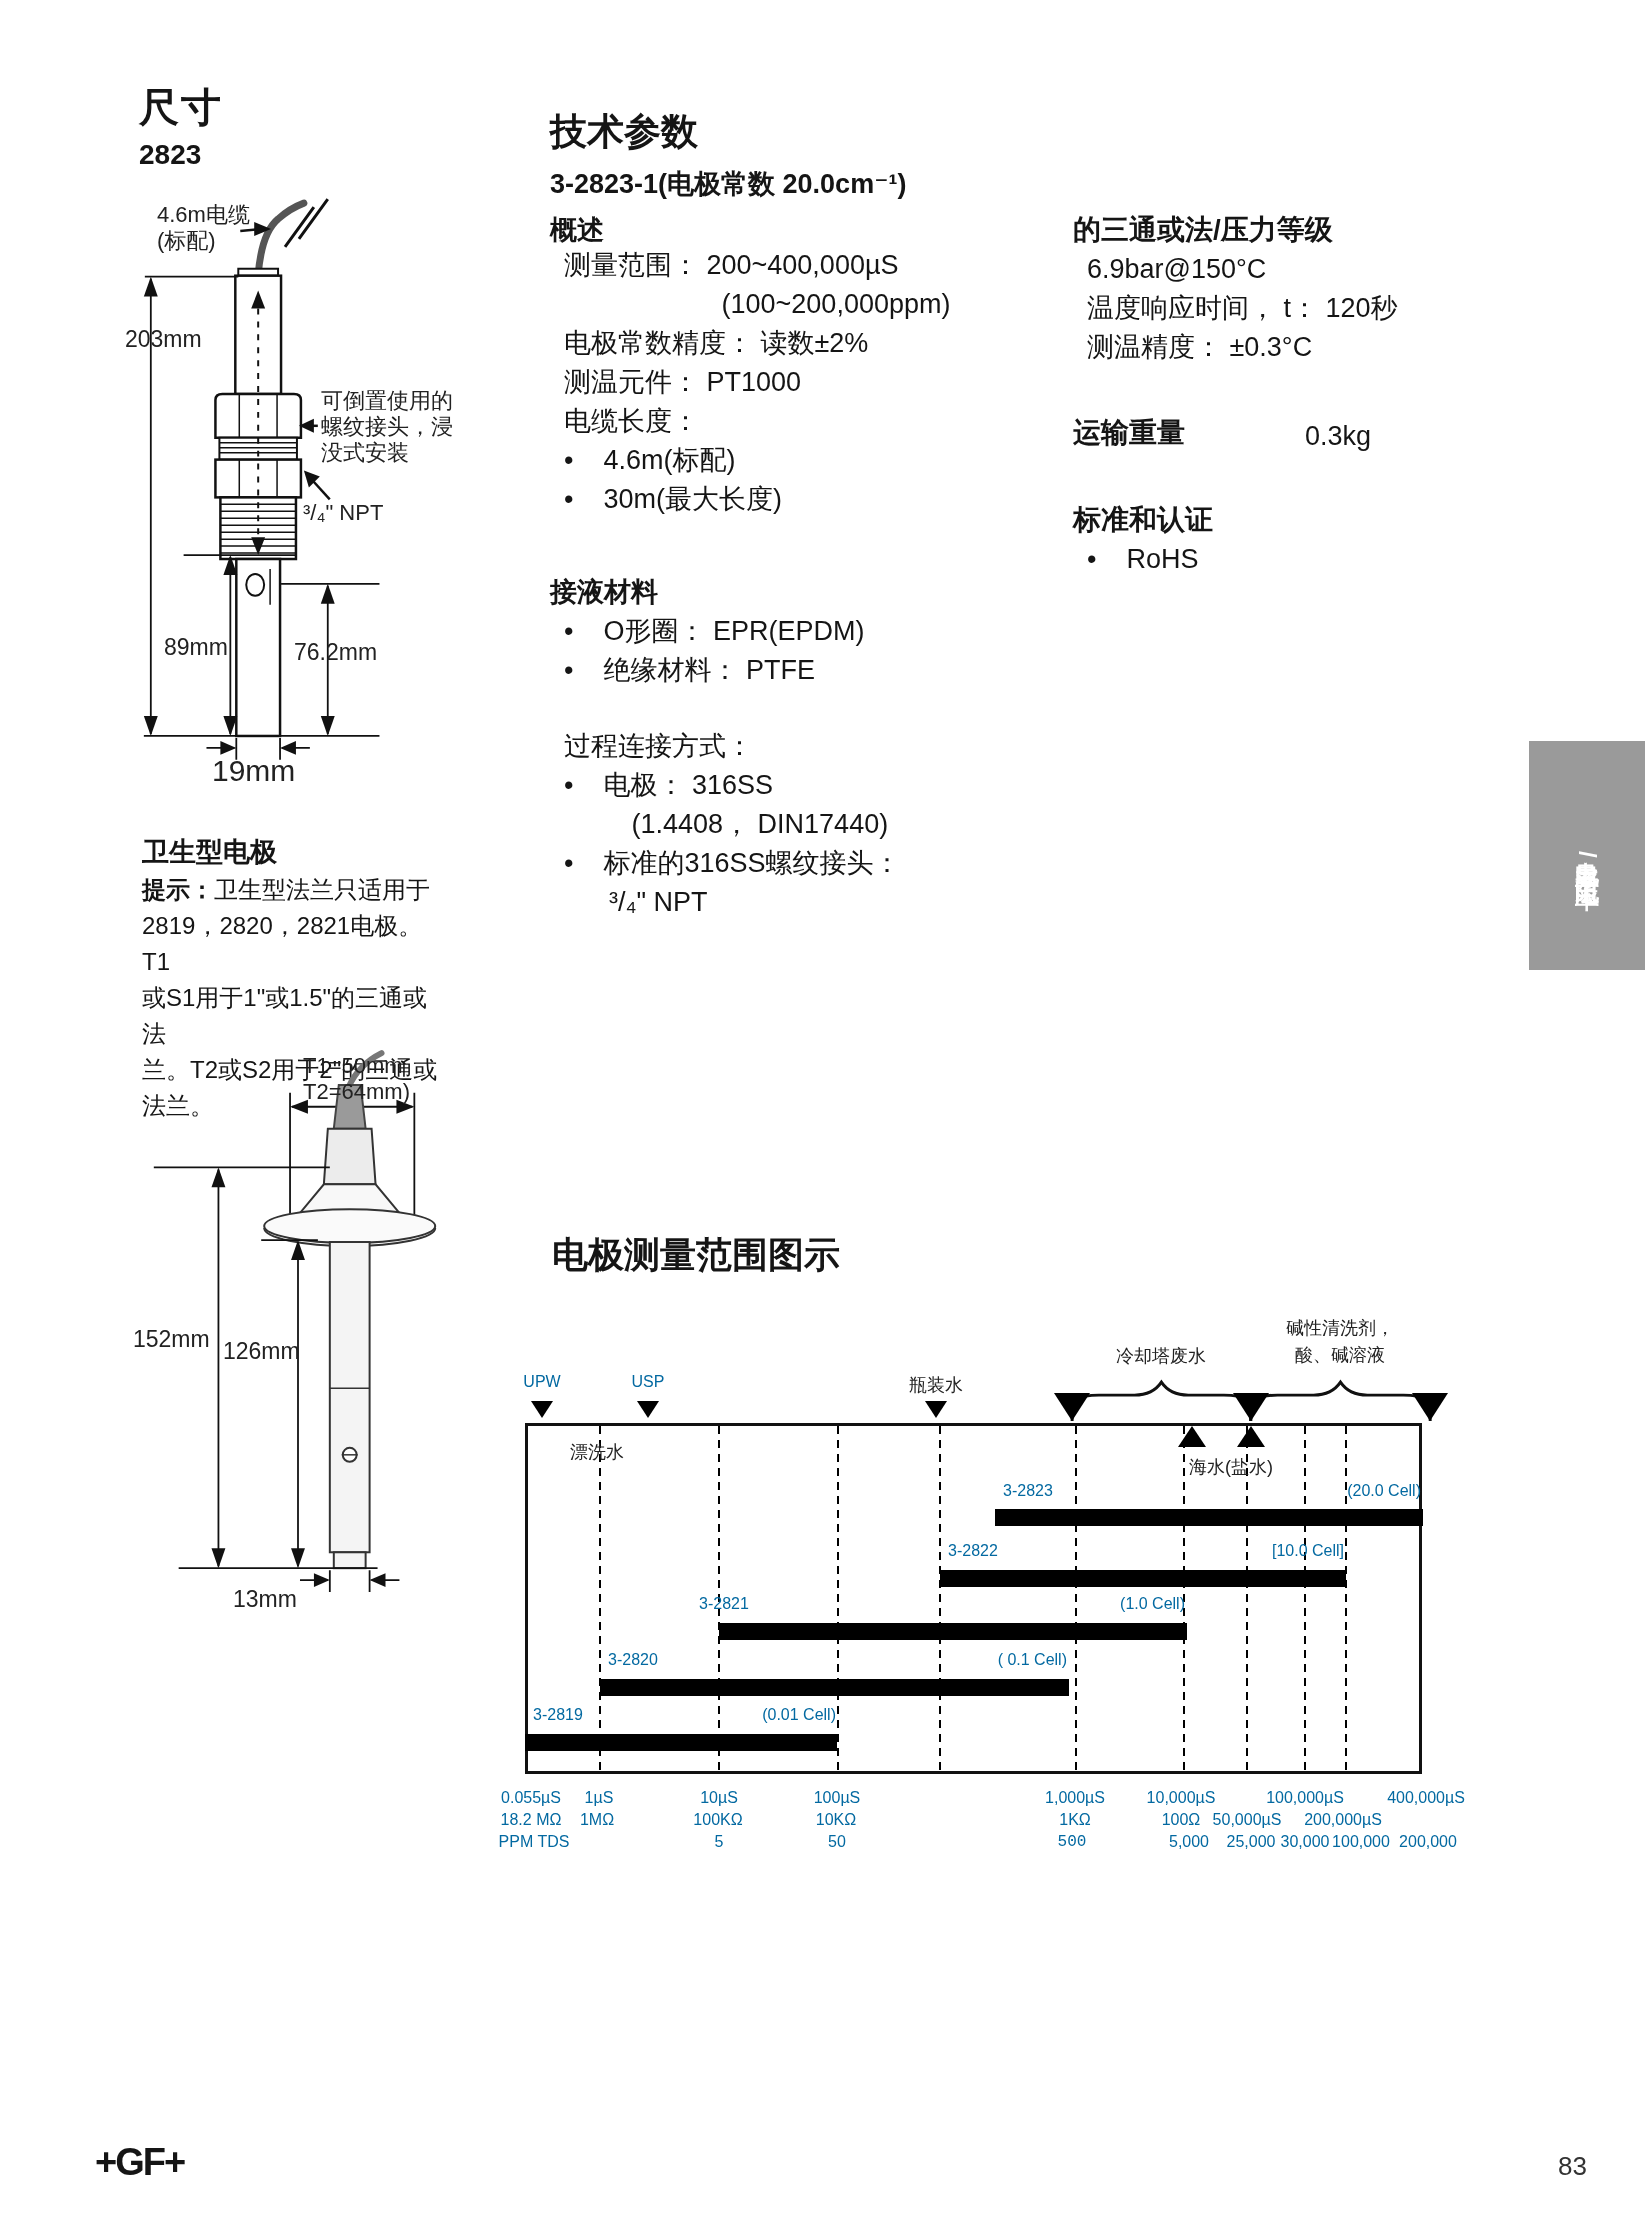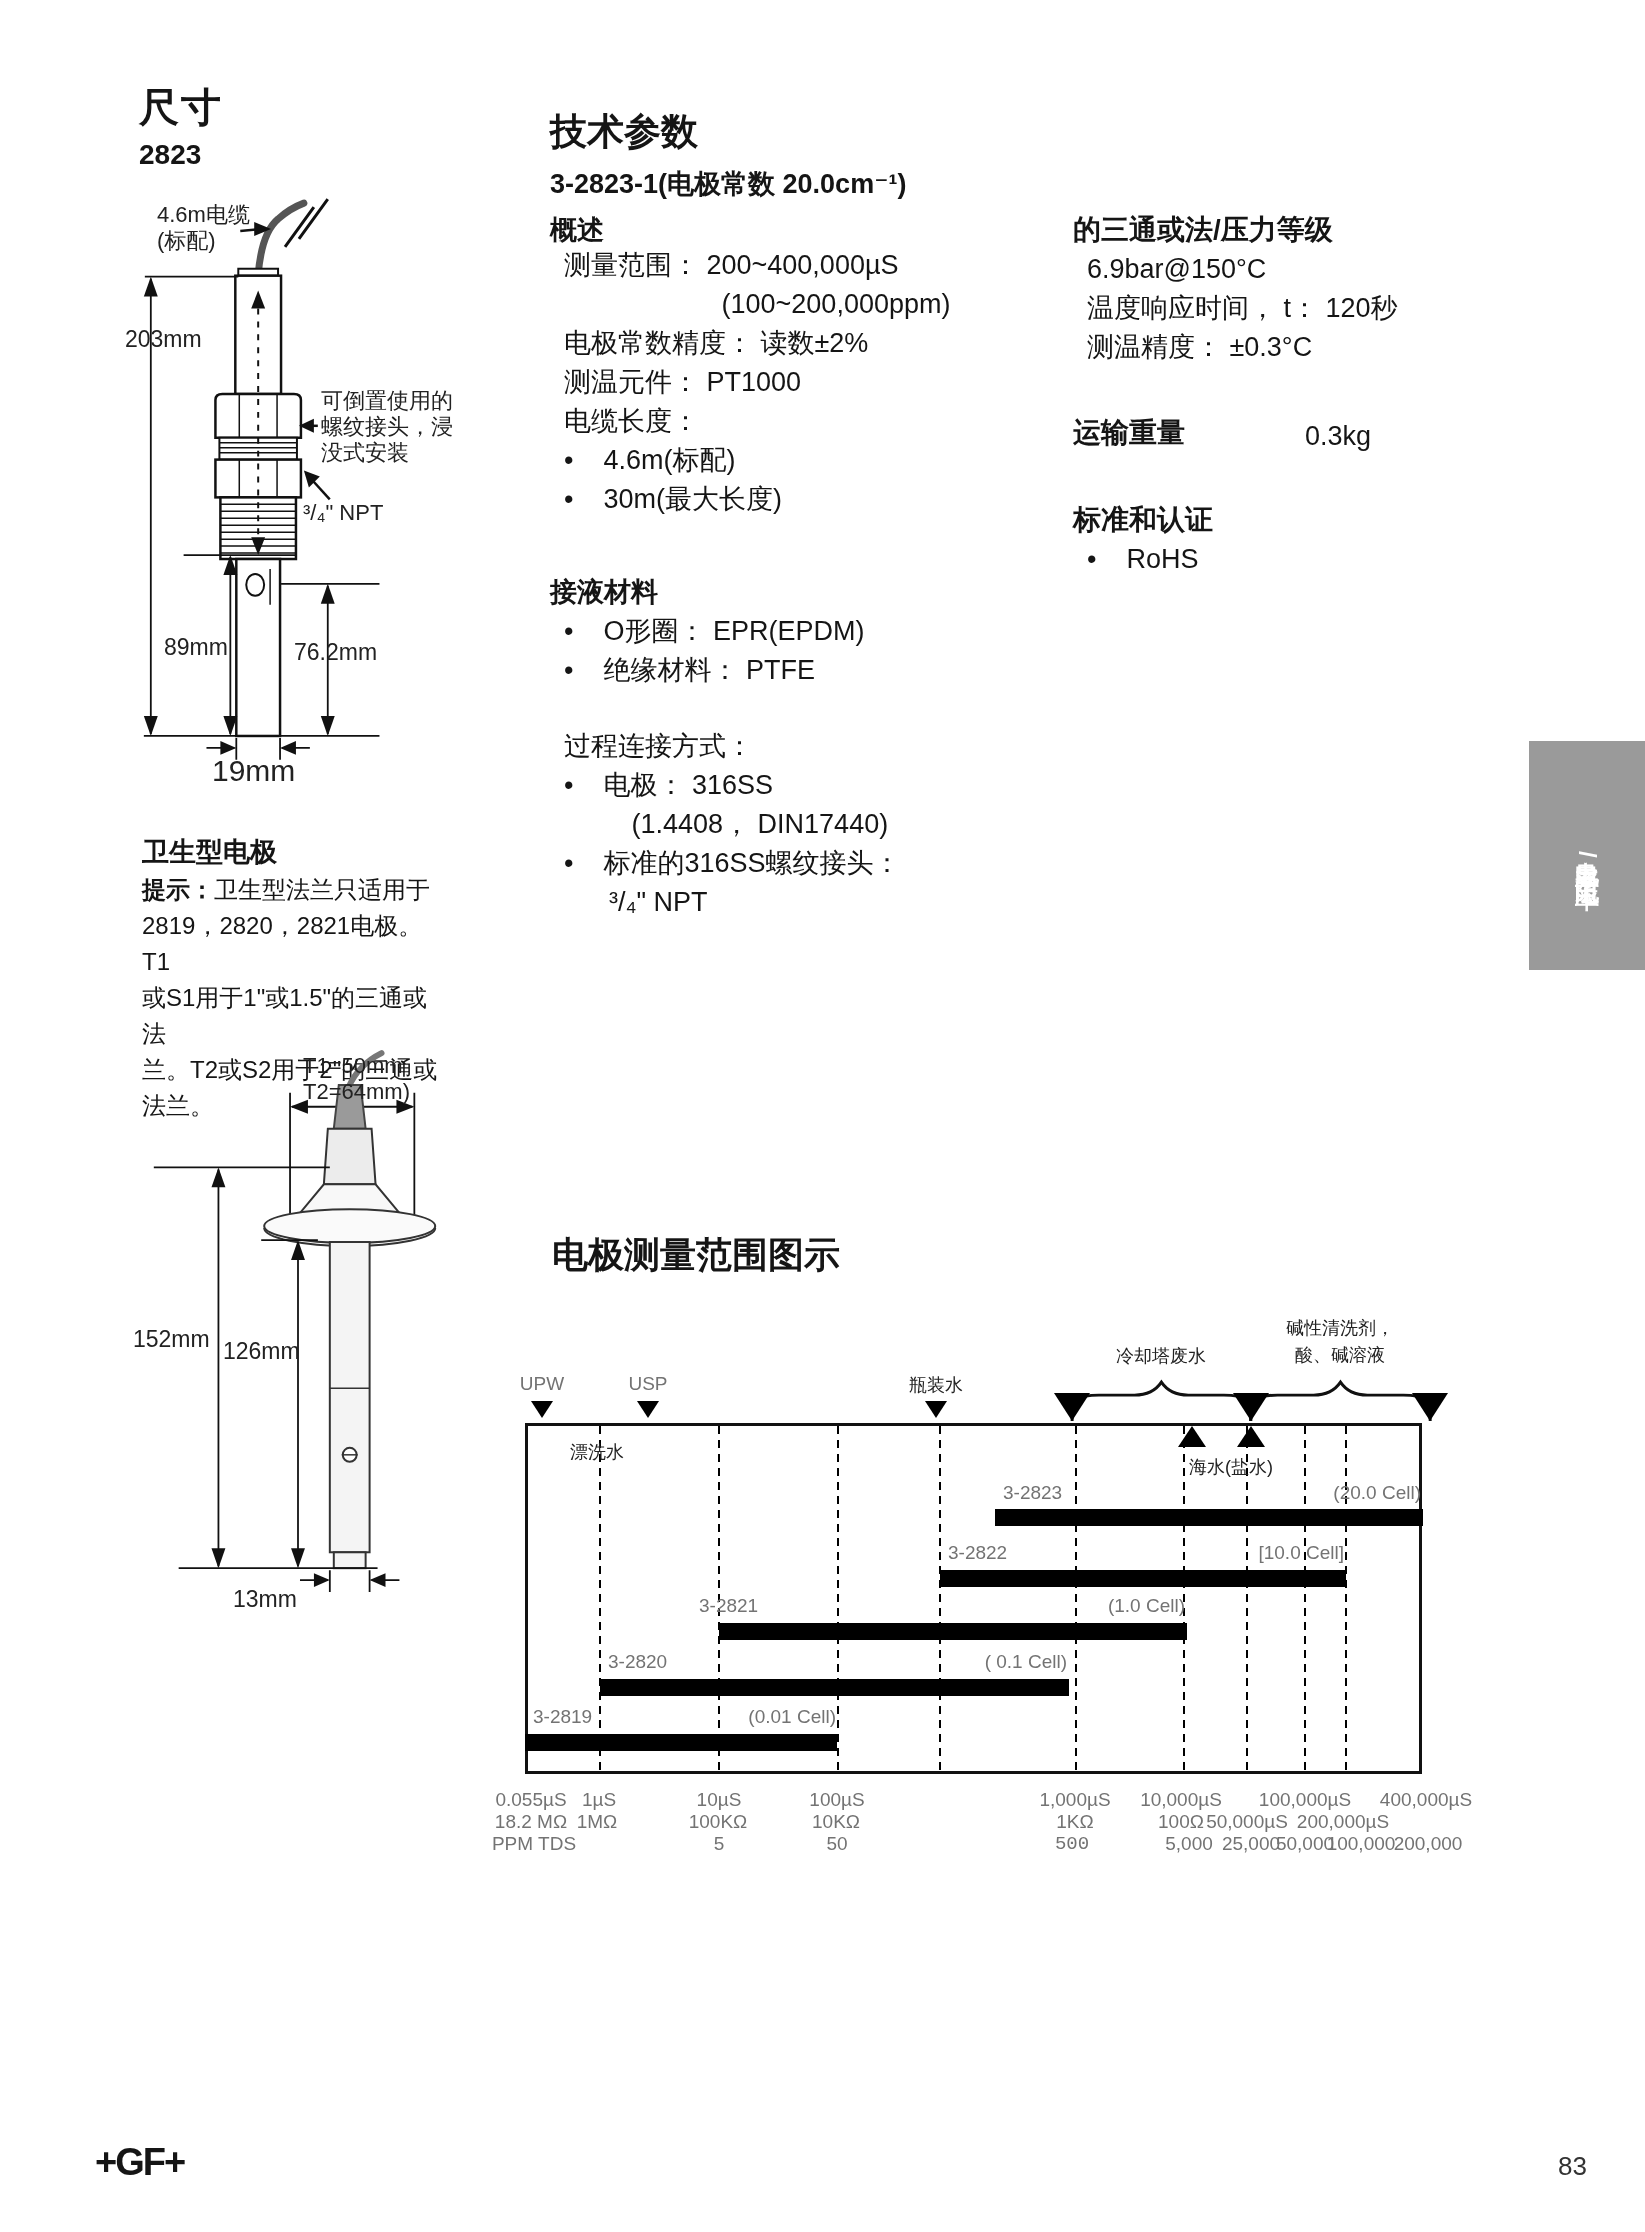--- a/index.html
+++ b/index.html
@@ -8,21 +8,21 @@
     color:#151515;font-family:"Liberation Sans","DejaVu Sans",sans-serif;
     overflow:hidden;
   }
   .abs{position:absolute;}
   .b{font-weight:bold;}
   .pre{white-space:pre-wrap;}
   .h1{font-size:40px;font-weight:bold;letter-spacing:2px;}
   .h2{font-size:28px;font-weight:bold;}
   .body27{font-size:27px;line-height:39px;margin-left:14px;}
   .dimlbl{font-size:22px;line-height:26px;color:#222;}
-  .c-num{font-size:19px;color:#737373;}
+  .c-num{font-size:16px;color:#0369a1;}
   .c-cjk{font-size:18px;color:#222;}
   .tab{
     left:1529px;top:741px;width:116px;height:229px;background:#9a9a9a;
     display:flex;align-items:center;justify-content:center;
   }
   .tab span{
     writing-mode:vertical-rl;color:#ffffff;font-size:24px;font-weight:bold;letter-spacing:3px;
   }
   .footer-logo{font-size:38px;font-weight:bold;letter-spacing:-2px;}
   .pageno{font-size:26px;color:#333;}
@@ -237,21 +237,21 @@
     <div class="c-num" style="position: absolute; left: 1075px; top: 1811px; transform: translateX(-50%); white-space: nowrap;">1KΩ</div>
     <div class="c-num" style="position: absolute; left: 1181px; top: 1811px; transform: translateX(-50%); white-space: nowrap;">100Ω</div>
     <div class="c-num" style="position: absolute; left: 1247px; top: 1811px; transform: translateX(-50%); white-space: nowrap;">50,000µS</div>
     <div class="c-num" style="position: absolute; left: 1343px; top: 1811px; transform: translateX(-50%); white-space: nowrap;">200,000µS</div>
     <div class="c-num" style="position: absolute; left: 534px; top: 1833px; transform: translateX(-50%); white-space: nowrap;">PPM TDS</div>
     <div class="c-num" style="position: absolute; left: 719px; top: 1833px; transform: translateX(-50%); white-space: nowrap;">5</div>
     <div class="c-num" style="position: absolute; left: 837px; top: 1833px; transform: translateX(-50%); white-space: nowrap;">50</div>
     <div class="c-num" style="position: absolute; left: 1072px; top: 1833px; transform: translateX(-50%); white-space: nowrap; font-family: Liberation Mono, monospace;">500</div>
     <div class="c-num" style="position: absolute; left: 1189px; top: 1833px; transform: translateX(-50%); white-space: nowrap;">5,000</div>
     <div class="c-num" style="position: absolute; left: 1251px; top: 1833px; transform: translateX(-50%); white-space: nowrap;">25,000</div>
-    <div class="c-num" style="position: absolute; left: 1305px; top: 1833px; transform: translateX(-50%); white-space: nowrap;">50,000</div>
+    <div class="c-num" style="position: absolute; left: 1305px; top: 1833px; transform: translateX(-50%); white-space: nowrap;">30,000</div>
     <div class="c-num" style="position: absolute; left: 1361px; top: 1833px; transform: translateX(-50%); white-space: nowrap;">100,000</div>
     <div class="c-num" style="position: absolute; left: 1428px; top: 1833px; transform: translateX(-50%); white-space: nowrap;">200,000</div>
     <div class="c-num" style="position: absolute; left: 542px; top: 1373px; transform: translateX(-50%); white-space: nowrap;">UPW</div>
     <div class="tri" style="position: absolute; left: 531px; top: 1401px; border-left: 11px solid transparent; border-right: 11px solid transparent; border-top: 17px solid rgb(0, 0, 0);"></div>
     <div class="c-num" style="position: absolute; left: 648px; top: 1373px; transform: translateX(-50%); white-space: nowrap;">USP</div>
     <div class="tri" style="position: absolute; left: 637px; top: 1401px; border-left: 11px solid transparent; border-right: 11px solid transparent; border-top: 17px solid rgb(0, 0, 0);"></div>
     <div class="c-cjk" style="position: absolute; left: 936px; top: 1373px; transform: translateX(-50%); white-space: nowrap;">瓶装水</div>
     <div class="tri" style="position: absolute; left: 925px; top: 1401px; border-left: 11px solid transparent; border-right: 11px solid transparent; border-top: 17px solid rgb(0, 0, 0);"></div>
     <div class="c-cjk" style="position: absolute; left: 597px; top: 1440px; transform: translateX(-50%); white-space: nowrap;">漂洗水</div>
     <div class="c-cjk" style="position: absolute; left: 1231px; top: 1455px; transform: translateX(-50%); white-space: nowrap;">海水(盐水)</div>

